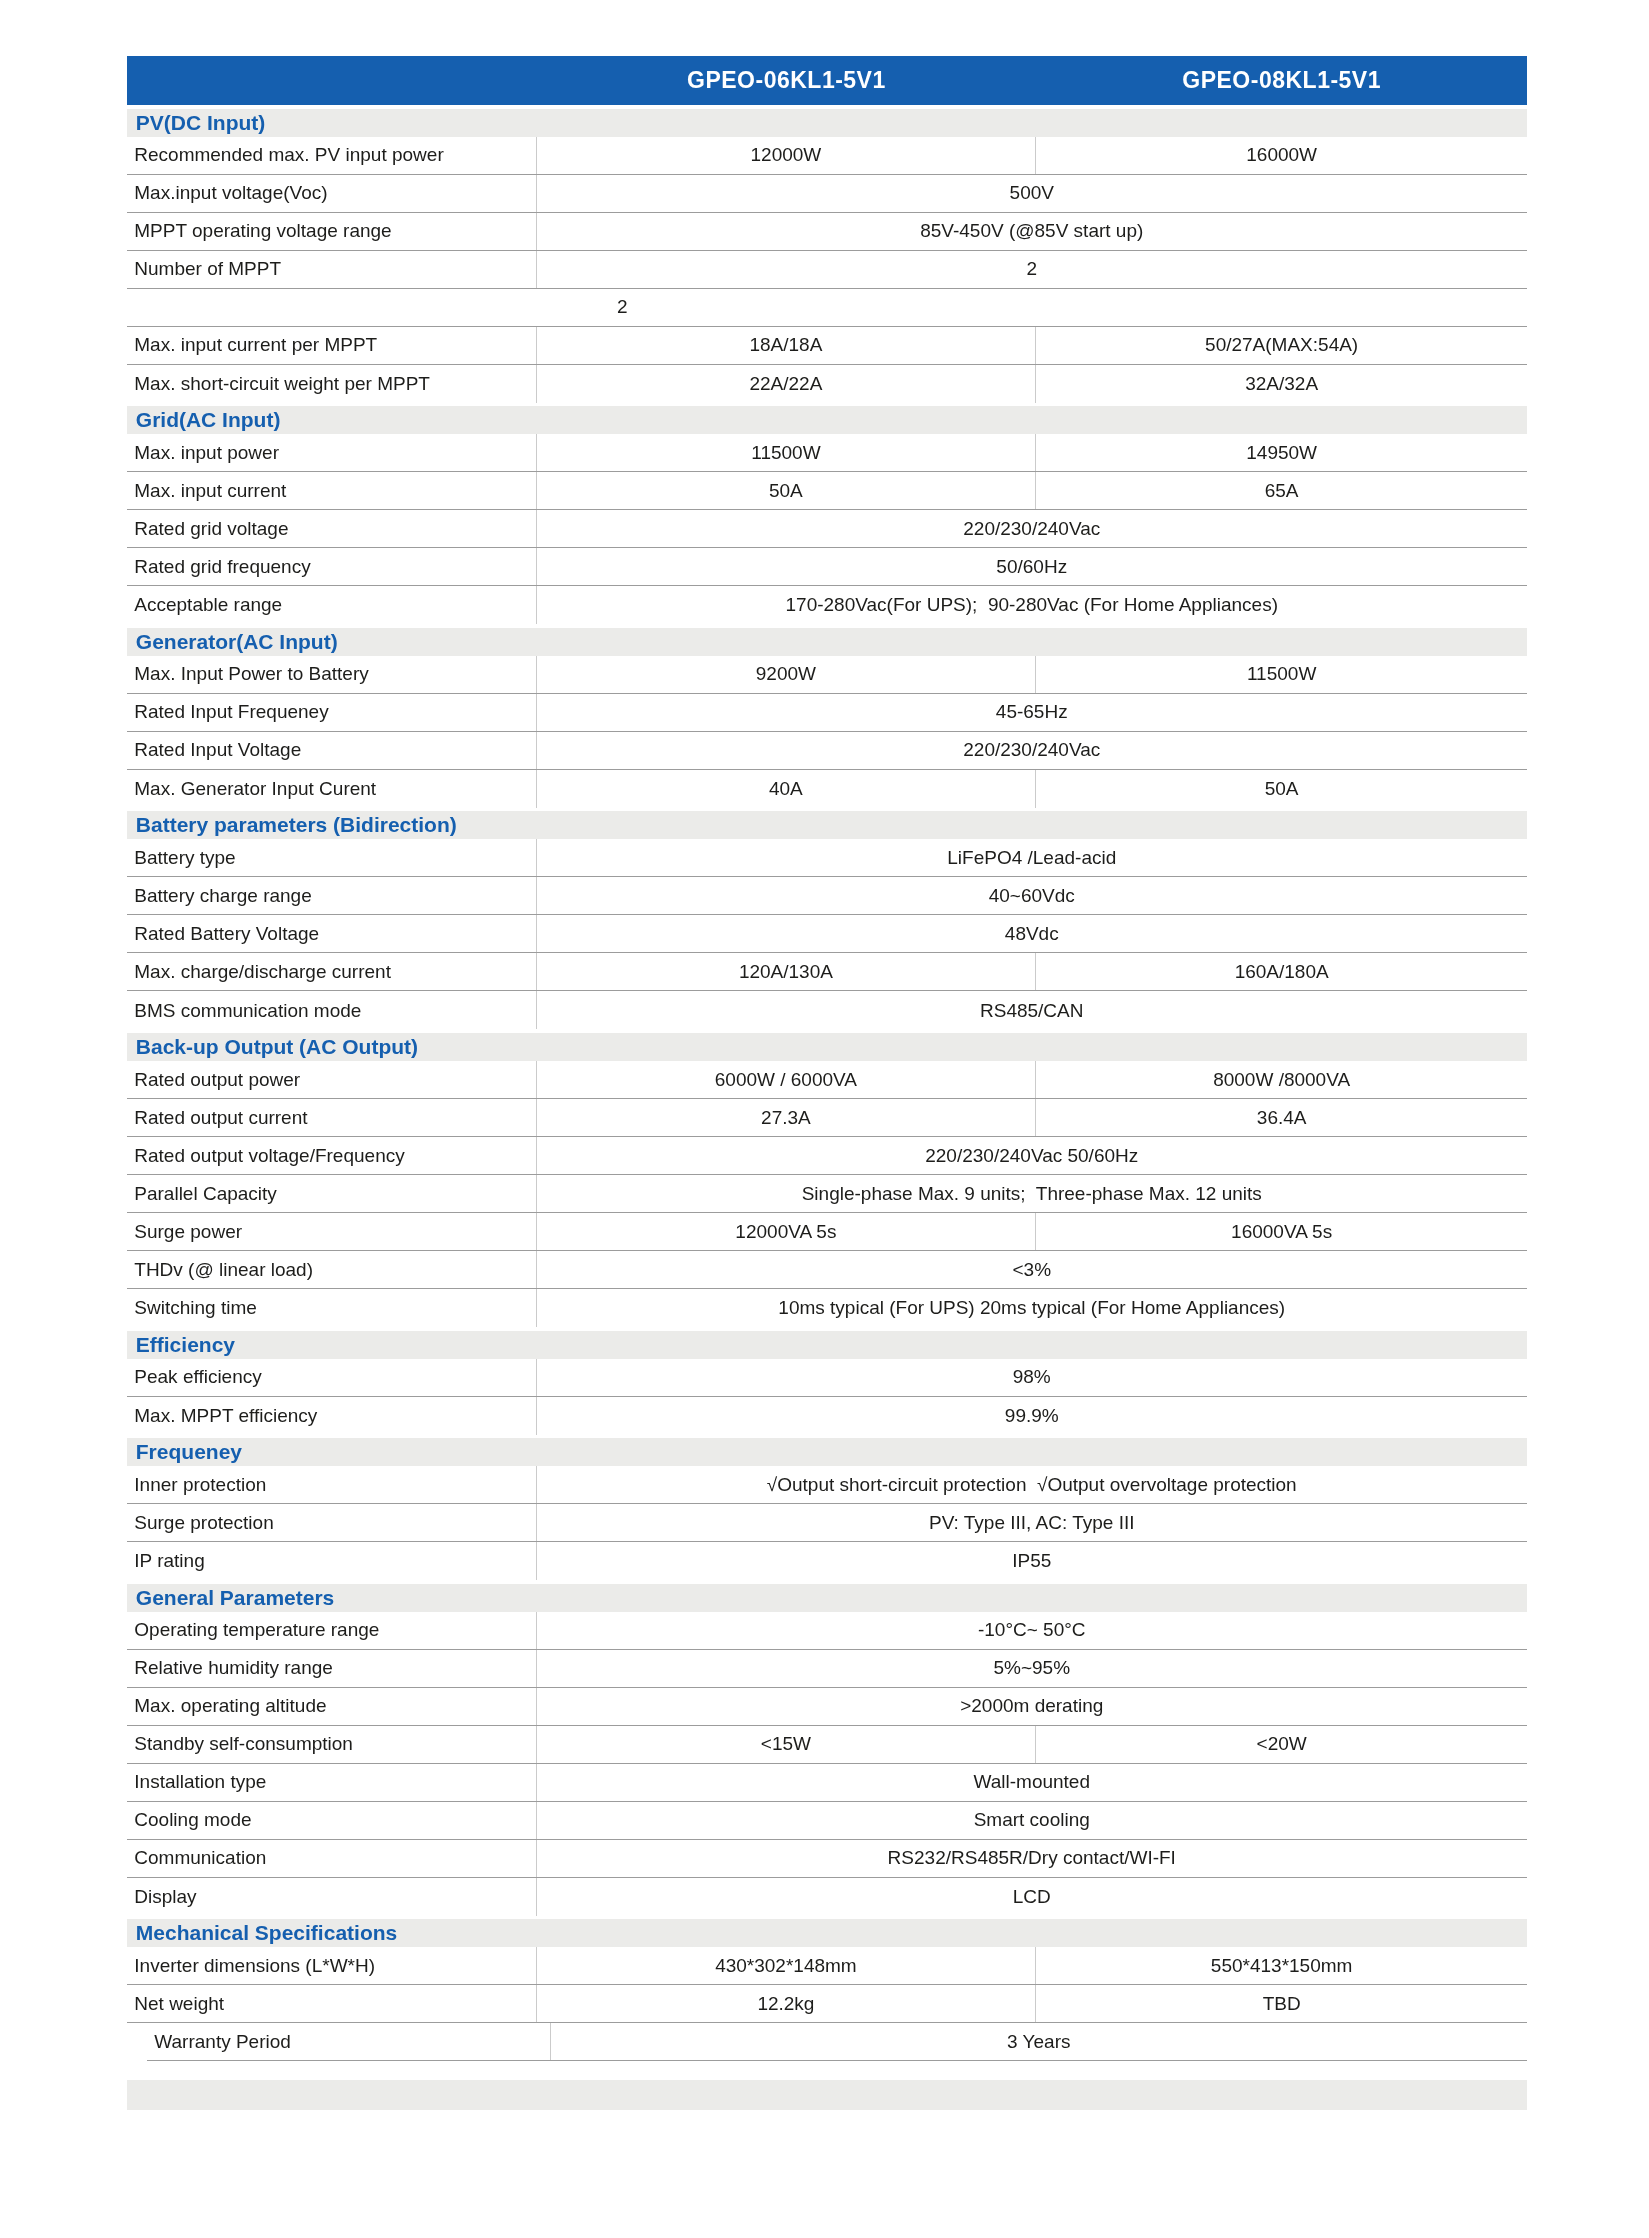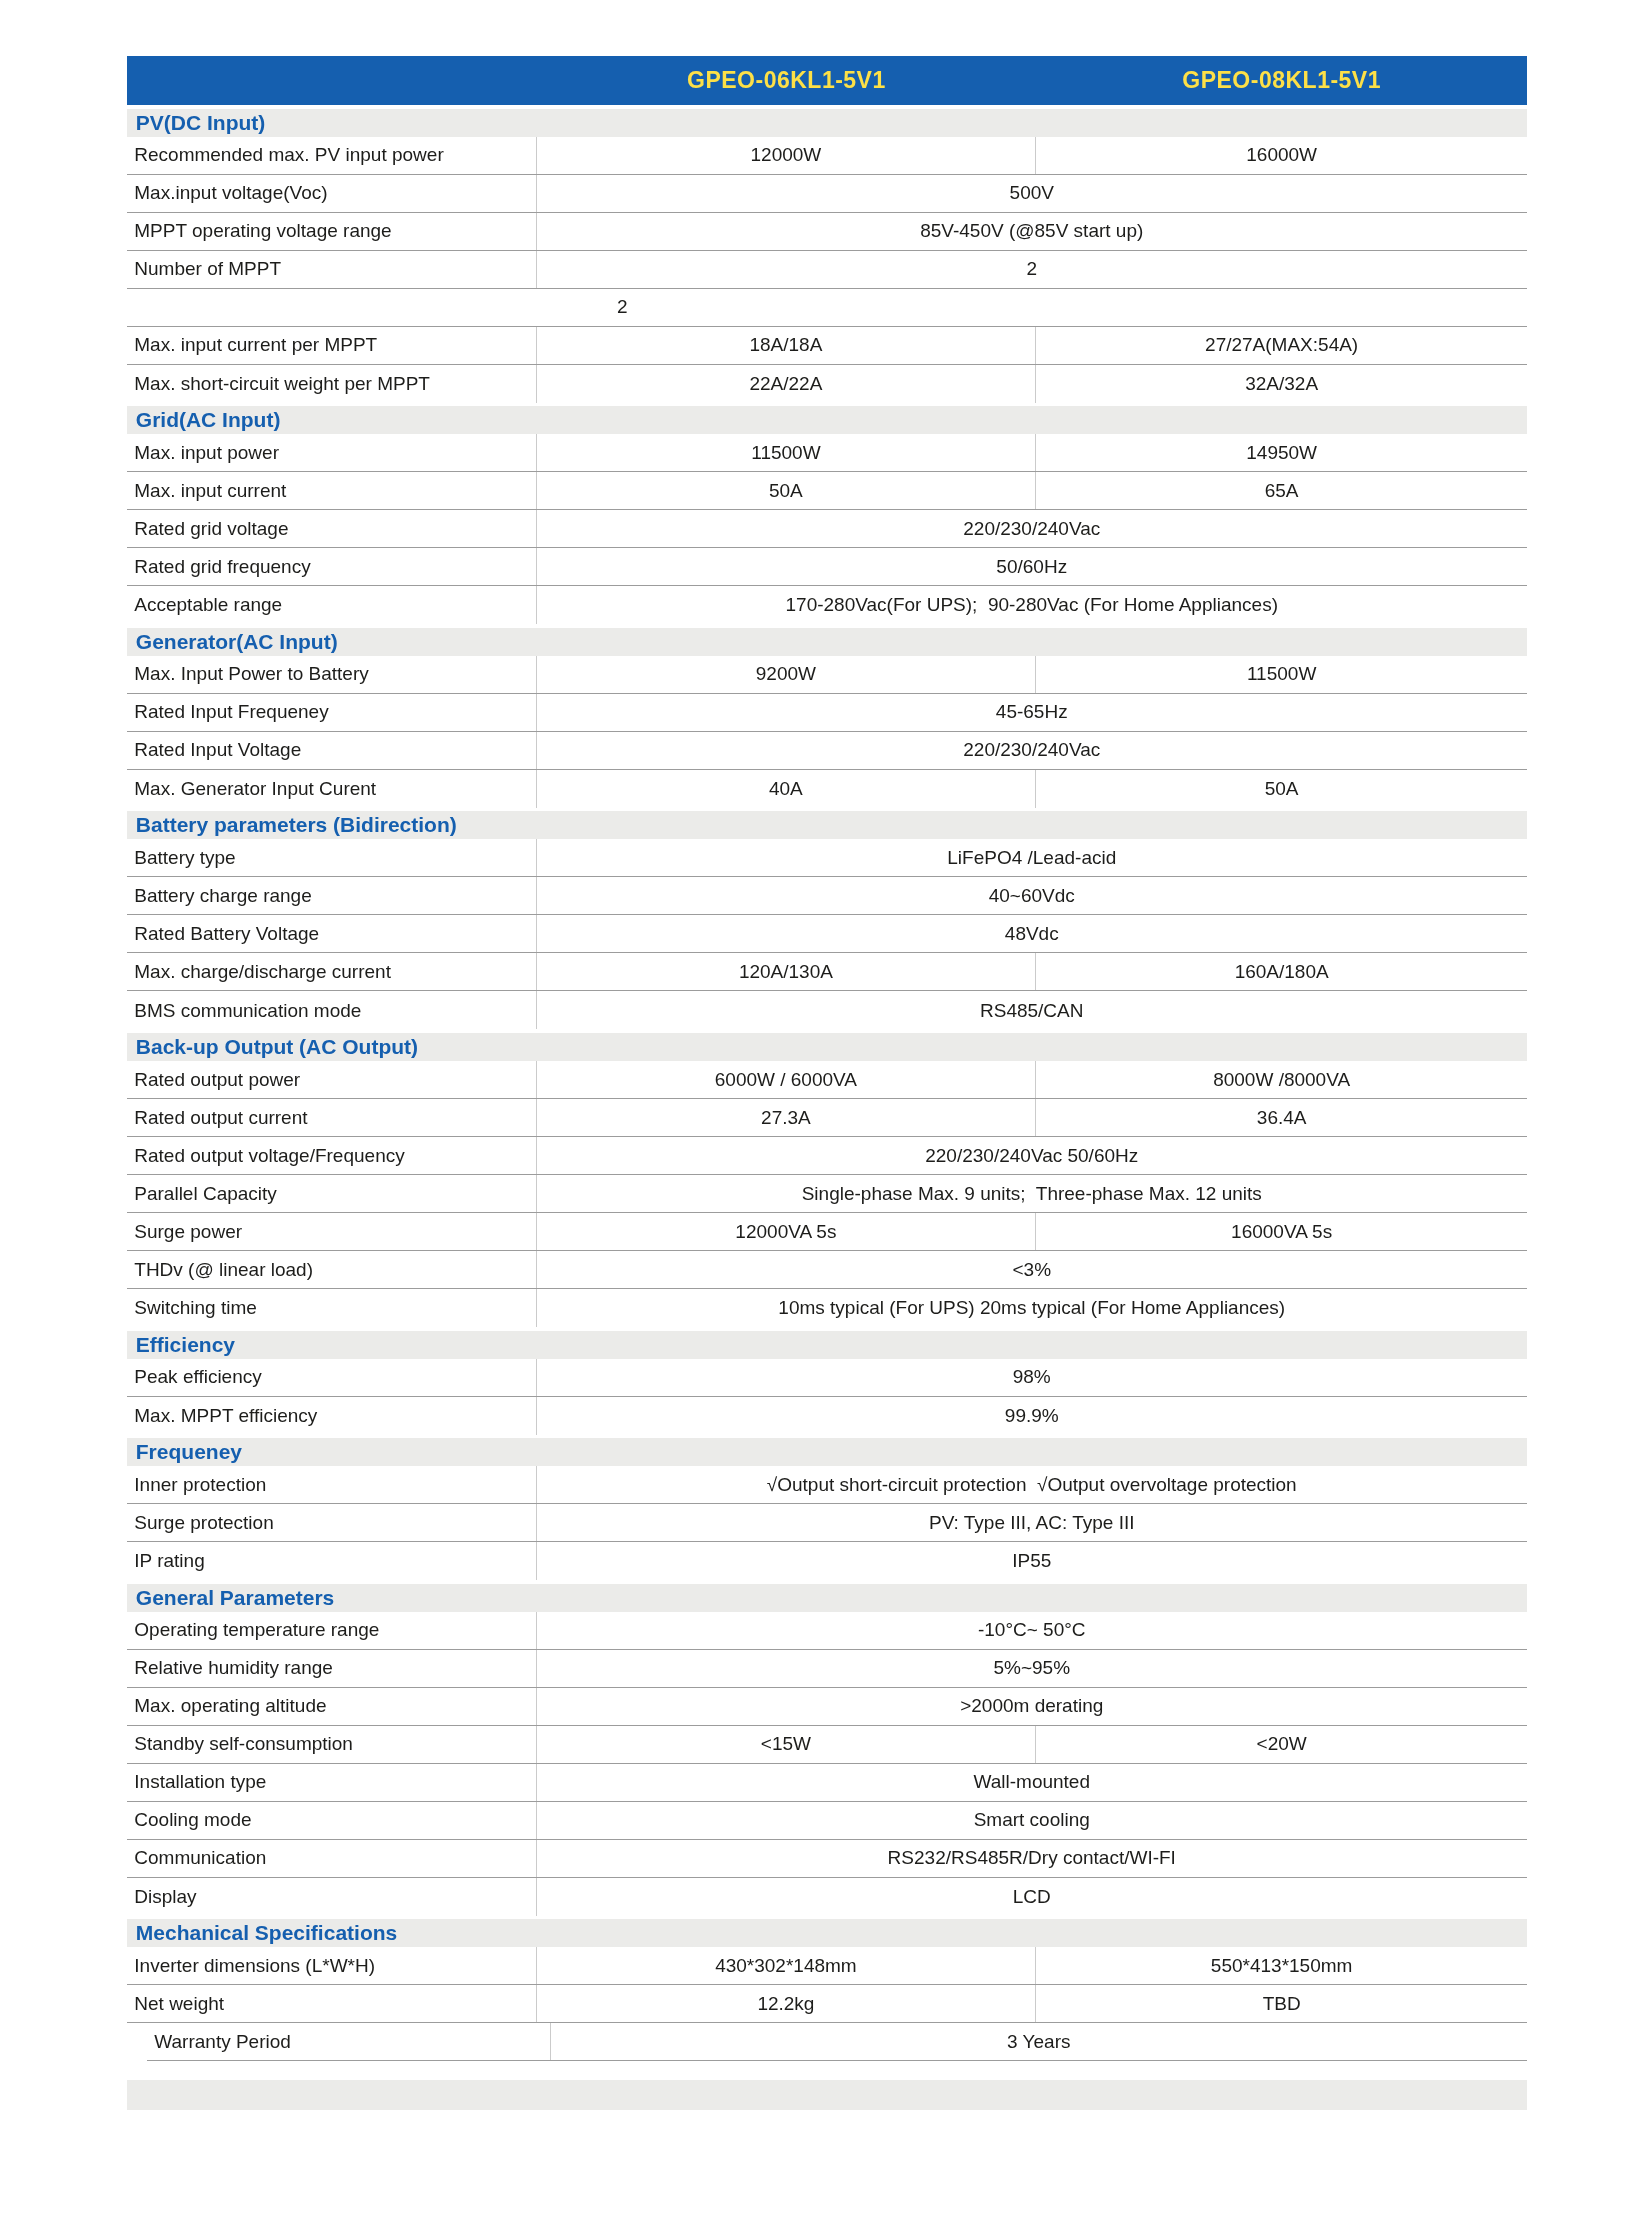--- a/index.html
+++ b/index.html
@@ -23,21 +23,21 @@
     display: flex;
     height: 49px;
     background: var(--accent, #155faf);
   }
   .th-spacer { width: 29.25%; }
   .th {
     width: 35.7%;
     display: flex;
     align-items: center;
     justify-content: center;
-    color: #fde047;
+    color: #ffffff;
     font-weight: bold;
     font-size: 23px;
     letter-spacing: 0.5px;
     text-align: center;
   }
   .th.second { width: 35.05%; }
   
   .band {
     height: 28px;
     margin-top: 3.6px;
@@ -128,21 +128,21 @@
       <div class="row">
         <div class="cell label">Number of MPPT</div>
         <div class="cell merged">2</div>
       </div>
       <div class="row">
         <div class="cell merged">2</div>
       </div>
       <div class="row">
         <div class="cell label">Max. input current per MPPT</div>
         <div class="cell v1">18A/18A</div>
-        <div class="cell v2">27/27A(MAX:54A)</div>
+        <div class="cell v2">50/27A(MAX:54A)</div>
       </div>
       <div class="row nosep">
         <div class="cell label">Max. short-circuit weight per MPPT</div>
         <div class="cell v1">22A/22A</div>
         <div class="cell v2">32A/32A</div>
       </div>
       <div class="band">
         <span>Grid(AC Input)</span>
       </div>
       <div class="row">

